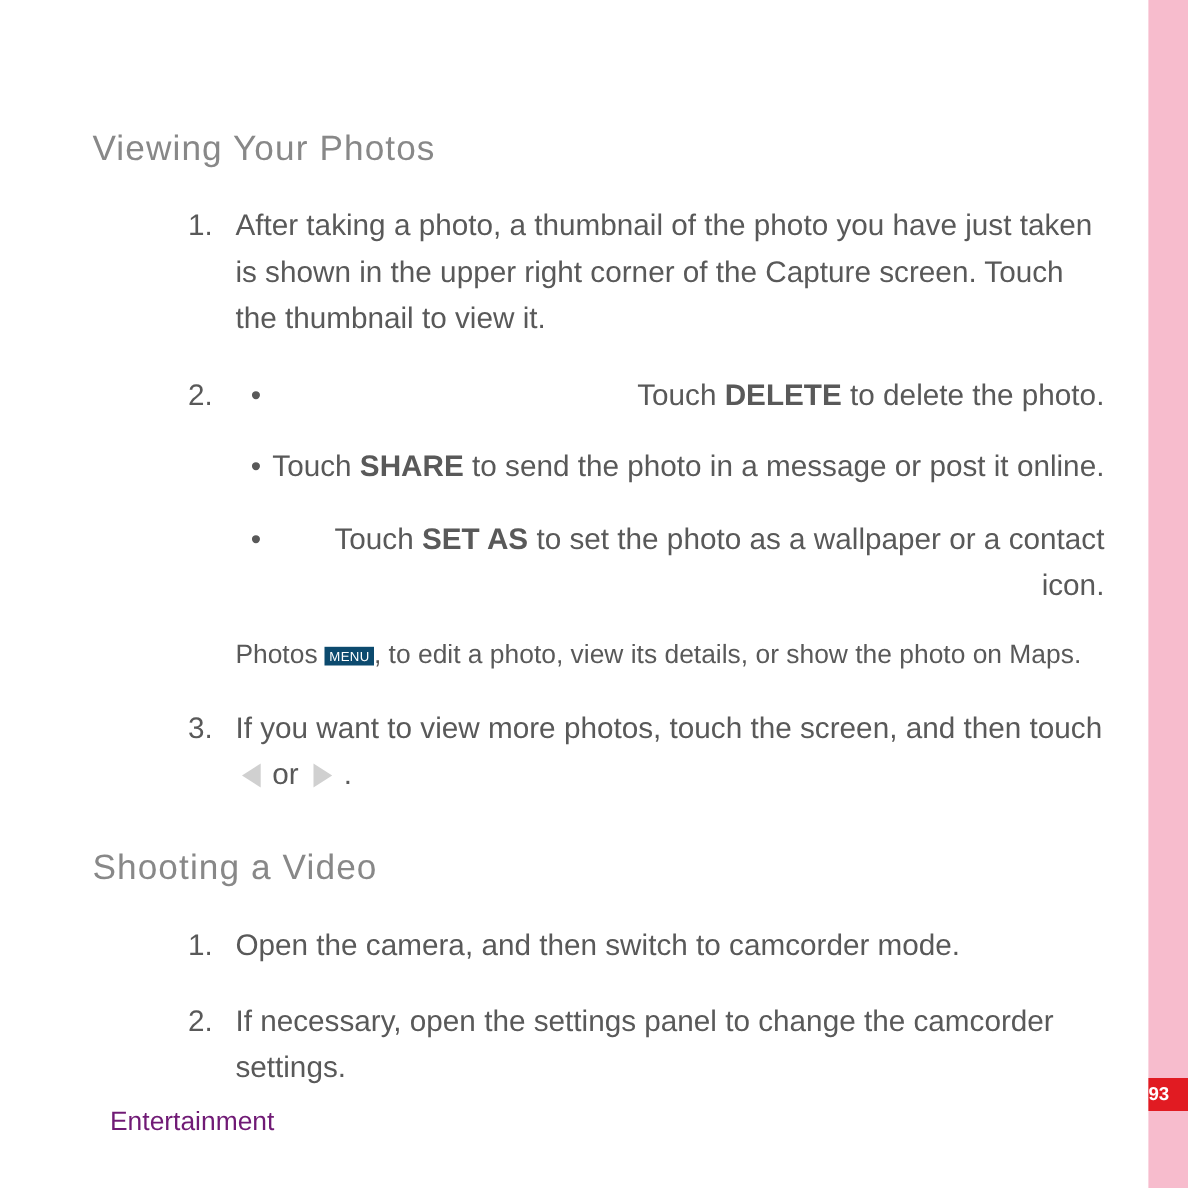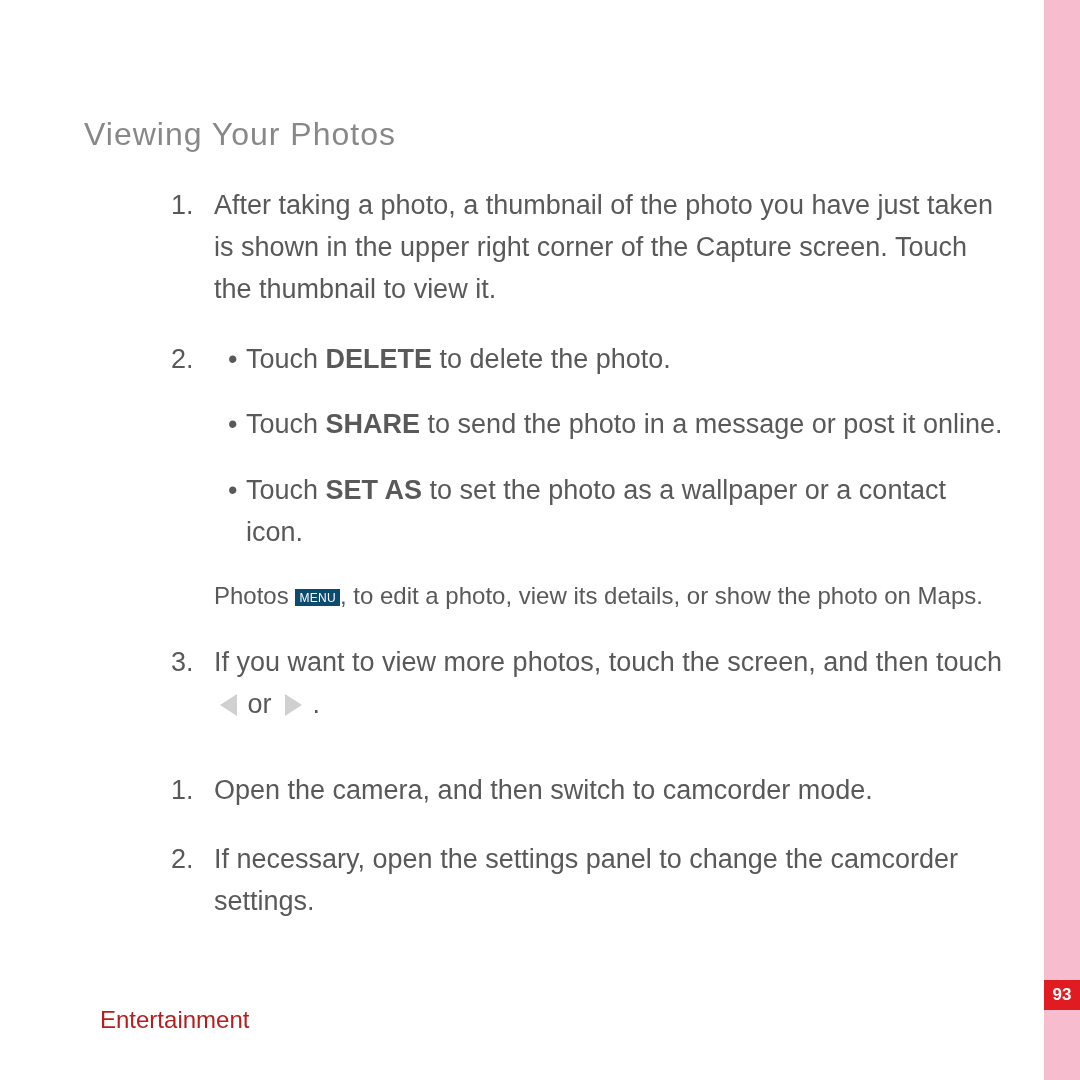--- a/index.html
+++ b/index.html
@@ -24,21 +24,20 @@
   .page-number {
     position: absolute;
     right: 0;
     bottom: 70px;
     width: 36px;
     height: 30px;
     background: #e11b22;
     color: #ffffff;
     font-size: 17px;
     font-weight: bold;
-    text-align: center;
     line-height: 30px;
   }
   .content {
     position: absolute;
     left: 84px;
     top: 72px;
     width: 920px;
     margin-top: 44px;
   }
   .section-heading {
@@ -60,20 +59,21 @@
     position: relative;
   }
   .li .num {
     position: absolute;
     left: -43px;
     top: 0;
   }
   .bullets {
     margin: 18px 0 0 0;
     padding: 0 0 0 14px;
+    text-align: right;
   }
   .bli {
     font-size: 27px;
     line-height: 1.55;
     color: #595959;
     margin: 0 0 24px 0;
     position: relative;
     padding-left: 18px;
   }
   .bli::before {
@@ -119,21 +119,21 @@
     border-top: 11px solid transparent;
     border-bottom: 11px solid transparent;
     border-left: 17px solid #d0d0d0;
     margin: 0 3px 0 6px;
   }
   .footer-label {
     position: absolute;
     left: 100px;
     bottom: 46px;
     font-size: 24px;
-    color: #b91c1c;
+    color: #701a75;
   }
 </style>
 </head>
 <body>
 
 <div class="pink-stripe"></div>
 <div class="page-number">93</div>
 
 <div class="content">
 
@@ -166,20 +166,21 @@
       </div>
     </div>
 
     <div class="li">
       <span class="num">3.</span>
       <span>If you want to view more photos, touch the screen, and then touch </span><span class="tri-left"></span><span> or </span><span class="tri-right"></span><span> .</span>
     </div>
 
   </div>
 
+  <div class="section-heading">Shooting a Video</div>
 
   <div class="ol">
     <div class="li">
       <span class="num">1.</span>
       <span>Open the camera, and then switch to camcorder mode.</span>
     </div>
     <div class="li">
       <span class="num">2.</span>
       <span>If necessary, open the settings panel to change the camcorder settings.</span>
     </div>

